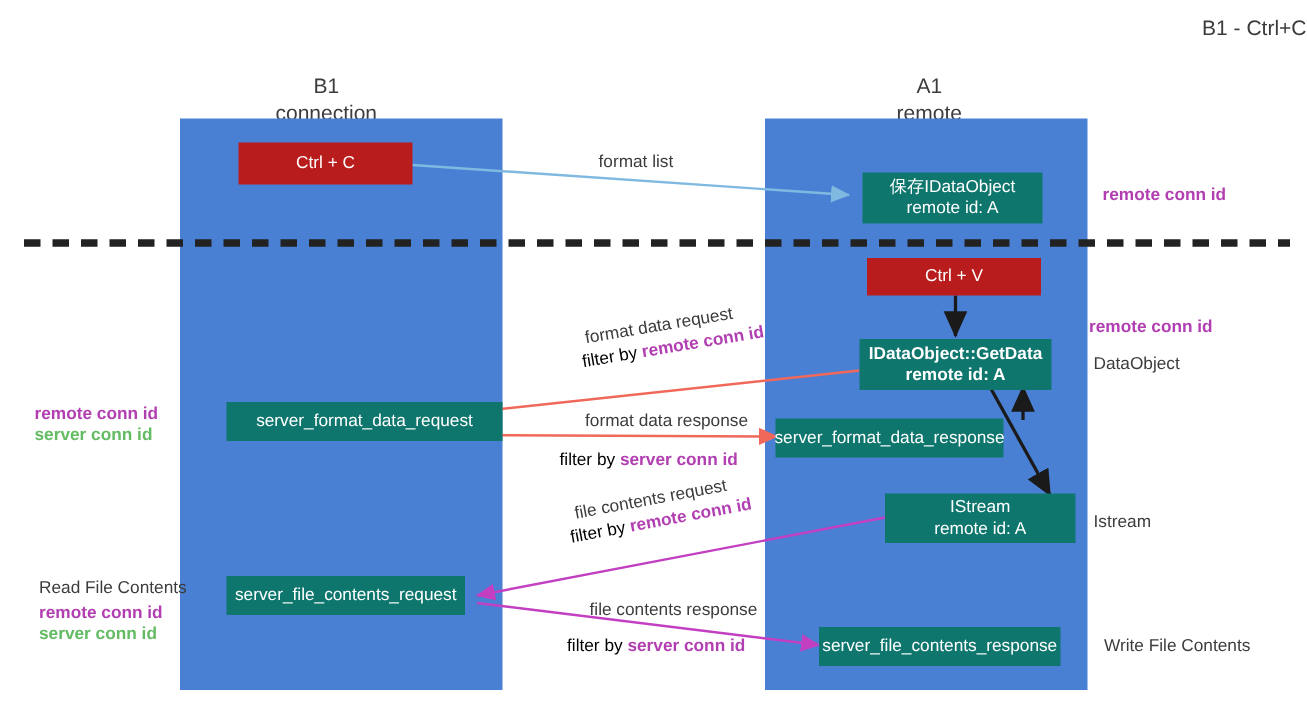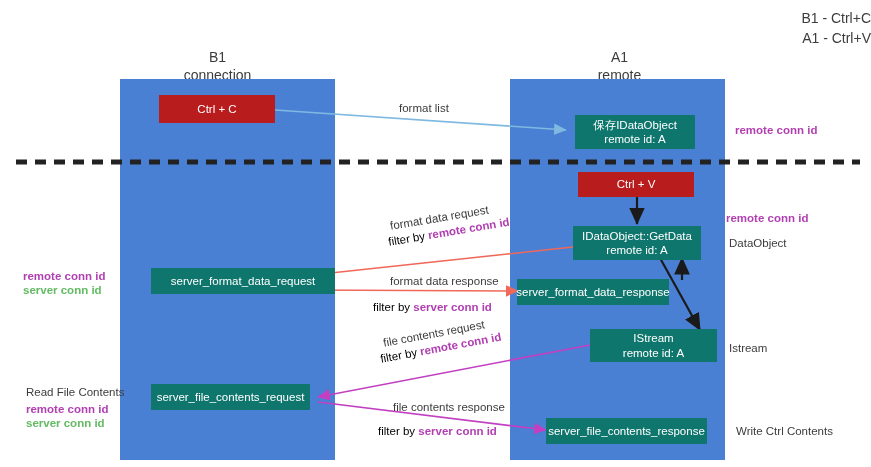--- a/index.html
+++ b/index.html
@@ -67,21 +67,20 @@
   .rot-b { transform: rotate(-10.5deg); transform-origin: left top; }
   .stack { position: absolute; font-size: 11.5px; line-height: 1.45; white-space: nowrap; }
 </style>
 </head>
 <body>
 
 <div id="stage">
 
   <div class="title" style="left:0; top:8px;">
     <div>B1 - Ctrl+C</div>
-    <div>A1 - Ctrl+V</div>
   </div>
 
   <div class="colhead" style="left:155px; top:48px; width:125px;">
     <div>B1</div>
     <div>connection</div>
   </div>
   <div class="colhead" style="left:552px; top:48px; width:135px;">
     <div>A1</div>
     <div>remote</div>
   </div>
@@ -130,21 +129,21 @@
 
   <div class="box orange" style="left:575px; top:115px; width:120px; height:34px;">
     <div>保存IDataObject</div>
     <div class="l2">remote id: A</div>
   </div>
 
   <div class="box green" style="left:578px; top:172px; width:116px; height:25px;">
     <div>Ctrl + V</div>
   </div>
 
-  <div class="box orange" style="left:573px; top:226px; width:128px; height:34px;">
+  <div class="box orange" style="left:573px; top:226px; width:128px; height:34px;font-weight:bold;">
     <div>IDataObject::GetData</div>
     <div class="l2">remote id: A</div>
   </div>
 
   <div class="box orange" style="left:151px; top:268px; width:184px; height:26px;">
     <div>server_format_data_request</div>
   </div>
 
   <div class="box orange" style="left:517px; top:279px; width:152px; height:26px;">
     <div>server_format_data_response</div>
@@ -182,21 +181,21 @@
 
   <div class="txt" style="left:393px; top:400px;">file contents response</div>
   <div class="stack" style="left:378px; top:423px;">
     <span>filter by </span><span class="purple">server conn id</span>
   </div>
 
   <div class="txt purple" style="left:735px; top:123px;">remote conn id</div>
   <div class="txt purple" style="left:726px; top:211px;">remote conn id</div>
   <div class="txt" style="left:729px; top:236px;">DataObject</div>
   <div class="txt" style="left:729px; top:341px;">Istream</div>
-  <div class="txt" style="left:736px; top:424px;">Write Ctrl Contents</div>
+  <div class="txt" style="left:736px; top:424px;">Write File Contents</div>
 
   <div class="txt purple" style="left:23px; top:269px;">remote conn id</div>
   <div class="txt green-t" style="left:23px; top:283px;">server conn id</div>
 
   <div class="txt" style="left:26px; top:385px;">Read File Contents</div>
   <div class="txt purple" style="left:26px; top:402px;">remote conn id</div>
   <div class="txt green-t" style="left:26px; top:416px;">server conn id</div>
 
 </div>
 

